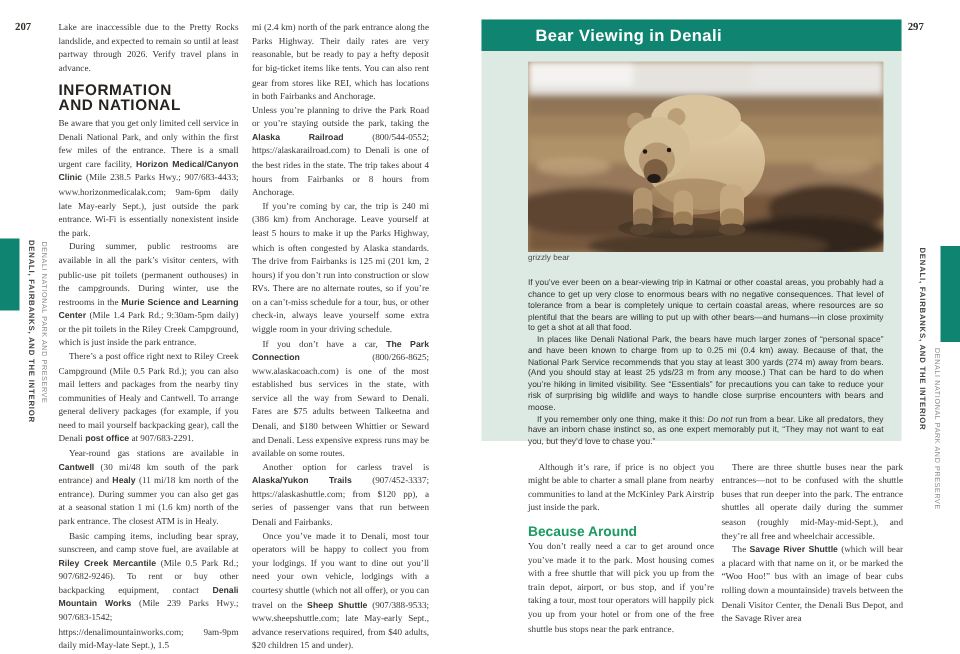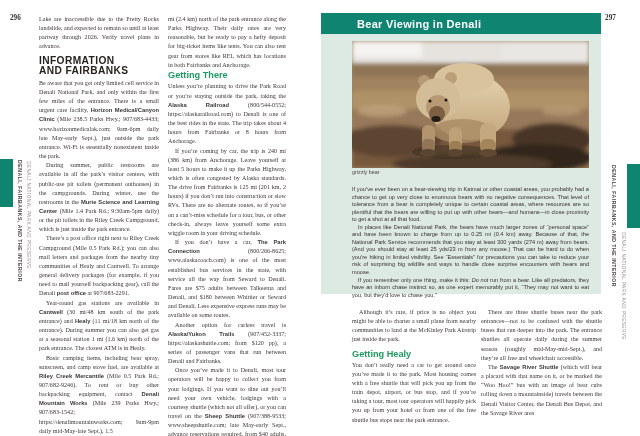--- a/index.html
+++ b/index.html
@@ -48,40 +48,39 @@
   #spine-r-light{left:621px;top:232px;}
   
   #l-col1{left:39px;top:15px;width:120px;}
   #l-col2{left:168px;top:15px;width:118px;}
   #r-col1{left:352px;top:308px;width:124px;}
   #r-col2{left:481px;top:308px;width:121px;}
 </style>
 </head>
 <body>
 
-<div class="pageno" id="pn-l">296</div>
+<div class="pageno" id="pn-l">207</div>
 
 <div class="tab" id="tab-l"></div>
 <div class="vtxt vbold" id="spine-l-bold">DENALI, FAIRBANKS, AND THE INTERIOR</div>
 <div class="vtxt vlight" id="spine-l-light">DENALI NATIONAL PARK AND PRESERVE</div>
 
 <div class="col" id="l-col1">
   <p class="bp"><span>Lake are inaccessible due to the Pretty Rocks landslide, and expected to remain so until at least partway through 2026. Verify travel plans in advance.</span></p>
   <h2 class="sec">INFORMATION
-AND FAIRBANKS</h2>
+AND NATIONAL</h2>
   <p class="bp"><span>Be aware that you get only limited cell service in Denali National Park, and only within the first few miles of the entrance. There is a small urgent care facility, </span><span class="rb">Horizon Medical/Canyon Clinic</span><span> (Mile 238.5 Parks Hwy.; 907/683-4433; www.horizonmedicalak.com; 9am-6pm daily late May-early Sept.), just outside the park entrance. Wi-Fi is essentially nonexistent inside the park.</span></p>
   <p class="bp ind"><span>During summer, public restrooms are available in all the park’s visitor centers, with public-use pit toilets (permanent outhouses) in the campgrounds. During winter, use the restrooms in the </span><span class="rb">Murie Science and Learning Center</span><span> (Mile 1.4 Park Rd.; 9:30am-5pm daily) or the pit toilets in the Riley Creek Campground, which is just inside the park entrance.</span></p>
   <p class="bp ind"><span>There’s a post office right next to Riley Creek Campground (Mile 0.5 Park Rd.); you can also mail letters and packages from the nearby tiny communities of Healy and Cantwell. To arrange general delivery packages (for example, if you need to mail yourself backpacking gear), call the Denali </span><span class="rb">post office</span><span> at 907/683-2291.</span></p>
   <p class="bp ind"><span>Year-round gas stations are available in </span><span class="rb">Cantwell</span><span> (30 mi/48 km south of the park entrance) and </span><span class="rb">Healy</span><span> (11 mi/18 km north of the entrance). During summer you can also get gas at a seasonal station 1 mi (1.6 km) north of the park entrance. The closest ATM is in Healy.</span></p>
   <p class="bp ind"><span>Basic camping items, including bear spray, sunscreen, and camp stove fuel, are available at </span><span class="rb">Riley Creek Mercantile</span><span> (Mile 0.5 Park Rd.; 907/682-9246). To rent or buy other backpacking equipment, contact </span><span class="rb">Denali Mountain Works</span><span> (Mile 239 Parks Hwy.; 907/683-1542; https://denalimountainworks.com; 9am-9pm daily mid-May-late Sept.), 1.5</span></p>
 </div>
 
 <div class="col" id="l-col2">
   <p class="bp"><span>mi (2.4 km) north of the park entrance along the Parks Highway. Their daily rates are very reasonable, but be ready to pay a hefty deposit for big-ticket items like tents. You can also rent gear from stores like REI, which has locations in both Fairbanks and Anchorage.</span></p>
-  <h3 class="gsub under">Getting There</h3>
   <p class="bp"><span>Unless you’re planning to drive the Park Road or you’re staying outside the park, taking the </span><span class="rb">Alaska Railroad</span><span> (800/544-0552; https://alaskarailroad.com) to Denali is one of the best rides in the state. The trip takes about 4 hours from Fairbanks or 8 hours from Anchorage.</span></p>
   <p class="bp ind"><span>If you’re coming by car, the trip is 240 mi (386 km) from Anchorage. Leave yourself at least 5 hours to make it up the Parks Highway, which is often congested by Alaska standards. The drive from Fairbanks is 125 mi (201 km, 2 hours) if you don’t run into construction or slow RVs. There are no alternate routes, so if you’re on a can’t-miss schedule for a tour, bus, or other check-in, always leave yourself some extra wiggle room in your driving schedule.</span></p>
   <p class="bp ind"><span>If you don’t have a car, </span><span class="rb">The Park Connection</span><span> (800/266-8625; www.alaskacoach.com) is one of the most established bus services in the state, with service all the way from Seward to Denali. Fares are $75 adults between Talkeetna and Denali, and $180 between Whittier or Seward and Denali. Less expensive express runs may be available on some routes.</span></p>
   <p class="bp ind"><span>Another option for carless travel is </span><span class="rb">Alaska/Yukon Trails</span><span> (907/452-3337; https://alaskashuttle.com; from $120 pp), a series of passenger vans that run between Denali and Fairbanks.</span></p>
   <p class="bp ind"><span>Once you’ve made it to Denali, most tour operators will be happy to collect you from your lodgings. If you want to dine out you’ll need your own vehicle, lodgings with a courtesy shuttle (which not all offer), or you can travel on the </span><span class="rb">Sheep Shuttle</span><span> (907/388-9533; www.sheepshuttle.com; late May-early Sept., advance reservations required, from $40 adults, $20 children 15 and under).</span></p>
 </div>
 
 <div class="pageno" id="pn-r">297</div>
 
 <div id="mintbox"></div>
@@ -147,21 +146,21 @@
 <div id="caption">grizzly bear</div>
 
 <div id="boxtext">
   <p class="xp"><span>If you’ve ever been on a bear-viewing trip in Katmai or other coastal areas, you probably had a chance to get up very close to enormous bears with no negative consequences. That level of tolerance from a bear is completely unique to certain coastal areas, where resources are so plentiful that the bears are willing to put up with other bears—and humans—in close proximity to get a shot at all that food.</span></p>
   <p class="xp ind"><span>In places like Denali National Park, the bears have much larger zones of “personal space” and have been known to charge from up to 0.25 mi (0.4 km) away. Because of that, the National Park Service recommends that you stay at least 300 yards (274 m) away from bears. (And you should stay at least 25 yds/23 m from any moose.) That can be hard to do when you’re hiking in limited visibility. See “Essentials” for precautions you can take to reduce your risk of surprising big wildlife and ways to handle close surprise encounters with bears and moose.</span></p>
   <p class="xp ind"><span>If you remember only one thing, make it this: </span><span class="ri">Do not</span><span> run from a bear. Like all predators, they have an inborn chase instinct so, as one expert memorably put it, “They may not want to eat you, but they’d love to chase you.”</span></p>
 </div>
 
 <div class="col" id="r-col1">
   <p class="bp ind"><span>Although it’s rare, if price is no object you might be able to charter a small plane from nearby communities to land at the McKinley Park Airstrip just inside the park.</span></p>
-  <h3 class="gsub">Getting Healy</h3>
+  <h3 class="gsub">Because Around</h3>
   <p class="bp"><span>You don’t really need a car to get around once you’ve made it to the park. Most housing comes with a free shuttle that will pick you up from the train depot, airport, or bus stop, and if you’re taking a tour, most tour operators will happily pick you up from your hotel or from one of the free shuttle bus stops near the park entrance.</span></p>
 </div>
 
 <div class="col" id="r-col2">
   <p class="bp ind"><span>There are three shuttle buses near the park entrances—not to be confused with the shuttle buses that run deeper into the park. The entrance shuttles all operate daily during the summer season (roughly mid-May-mid-Sept.), and they’re all free and wheelchair accessible.</span></p>
   <p class="bp ind"><span>The </span><span class="rb">Savage River Shuttle</span><span> (which will bear a placard with that name on it, or be marked the “Woo Hoo!” bus with an image of bear cubs rolling down a mountainside) travels between the Denali Visitor Center, the Denali Bus Depot, and the Savage River area</span></p>
 </div>
 
 <div class="tab" id="tab-r"></div>
 <div class="vtxt vbold" id="spine-r-bold">DENALI, FAIRBANKS, AND THE INTERIOR</div>

